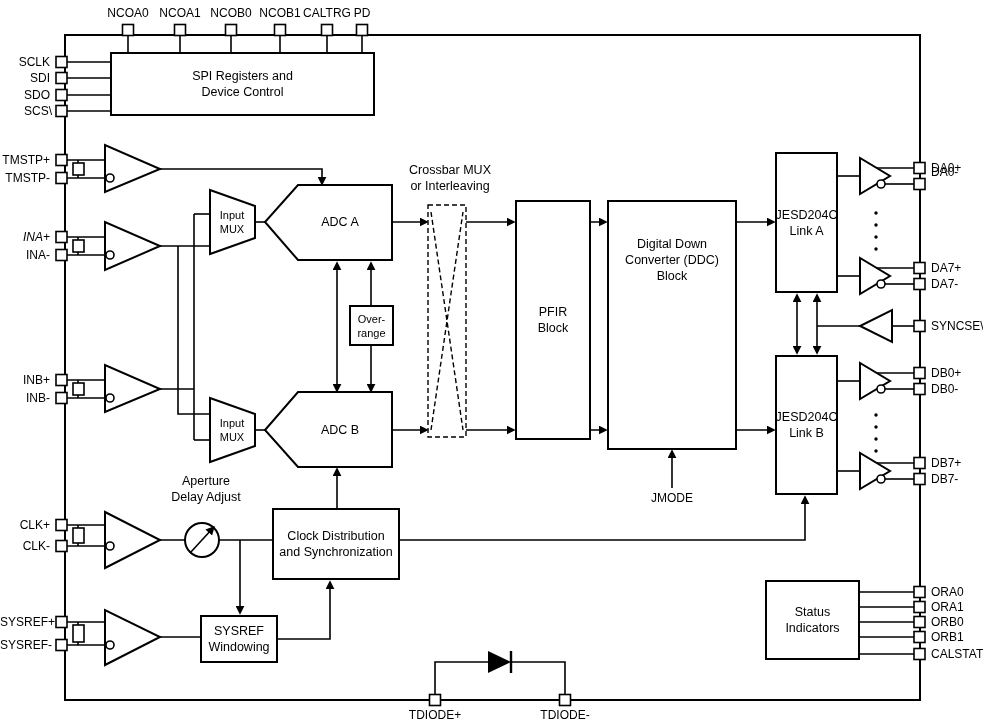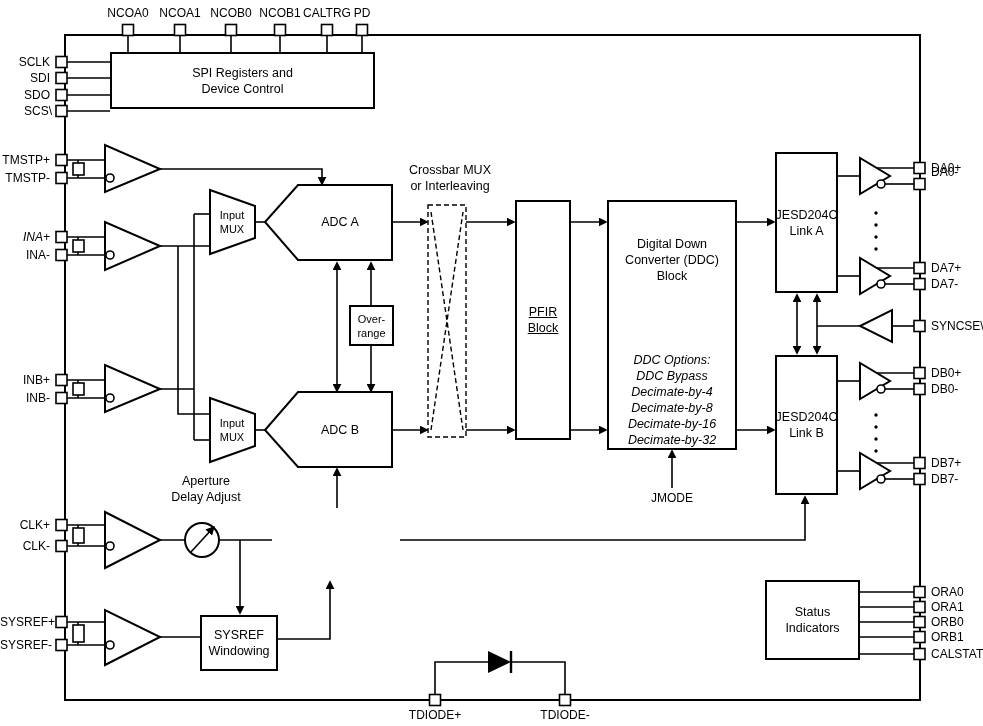--- a/index.html
+++ b/index.html
@@ -231,42 +231,38 @@
     <rect class="pq" x="914" y="586.5" width="11" height="11"></rect>
     <rect class="pq" x="914" y="601.5" width="11" height="11"></rect>
     <rect class="pq" x="914" y="616.5" width="11" height="11"></rect>
     <rect class="pq" x="914" y="631.5" width="11" height="11"></rect>
     <rect class="pq" x="914" y="648.5" width="11" height="11"></rect>
     <rect class="pq" x="429.5" y="694.5" width="11" height="11"></rect>
     <rect class="pq" x="559.5" y="694.5" width="11" height="11"></rect>
   </g>
 </svg>
 
-<div class="blk" style="left:110px; top:52px; width:265px; height:57px;">SPI Registers and
+<div class="blk" style="left:110px; top:52px; width:265px; height:64px;">SPI Registers and
 Device Control</div>
 <div class="blk sm" style="left:349px; top:305px; width:45px; height:41px;">Over-
 range</div>
-<div class="blk" style="left:515px; top:200px; width:56px; height:240px;text-decoration:underline;">PFIR
+<div class="blk" style="left:515px; top:200px; width:76px; height:240px;">PFIR
 Block</div>
 <div class="blk" style="left:607px; top:200px; width:130px; height:250px; flex-direction:column; justify-content:space-between; padding-top:34px; gap:24px;">
   <div>Digital Down
 Converter (DDC)
 Block</div>
-  <div class="it">DDC Options:
-DDC Bypass
-Decimate-by-4
-Decimate-by-8
-Decimate-by-16
-Decimate-by-32</div>
 </div>
 <div class="blk" style="left:775px; top:152px; width:63px; height:141px;">JESD204C
 Link A</div>
 <div class="blk" style="left:775px; top:355px; width:63px; height:140px;">JESD204C
 Link B</div>
-<div class="blk" style="left:200px; top:615px; width:78px; height:56px;">SYSREF
+<div class="blk" style="left:272px; top:508px; width:128px; height:72px;">Clock Distribution
+and Synchronization</div>
+<div class="blk" style="left:200px; top:615px; width:78px; height:48px;">SYSREF
 Windowing</div>
 <div class="blk" style="left:765px; top:580px; width:95px; height:80px;text-align:center;">Status
 Indicators</div>
 
 <div class="txt sm" style="left:206px; top:208px; width:52px;">Input
 MUX</div>
 <div class="txt sm" style="left:206px; top:416px; width:52px;">Input
 MUX</div>
 <div class="txt" style="left:300px; top:214px; width:80px;">ADC A</div>
 <div class="txt" style="left:300px; top:422px; width:80px;">ADC B</div>

